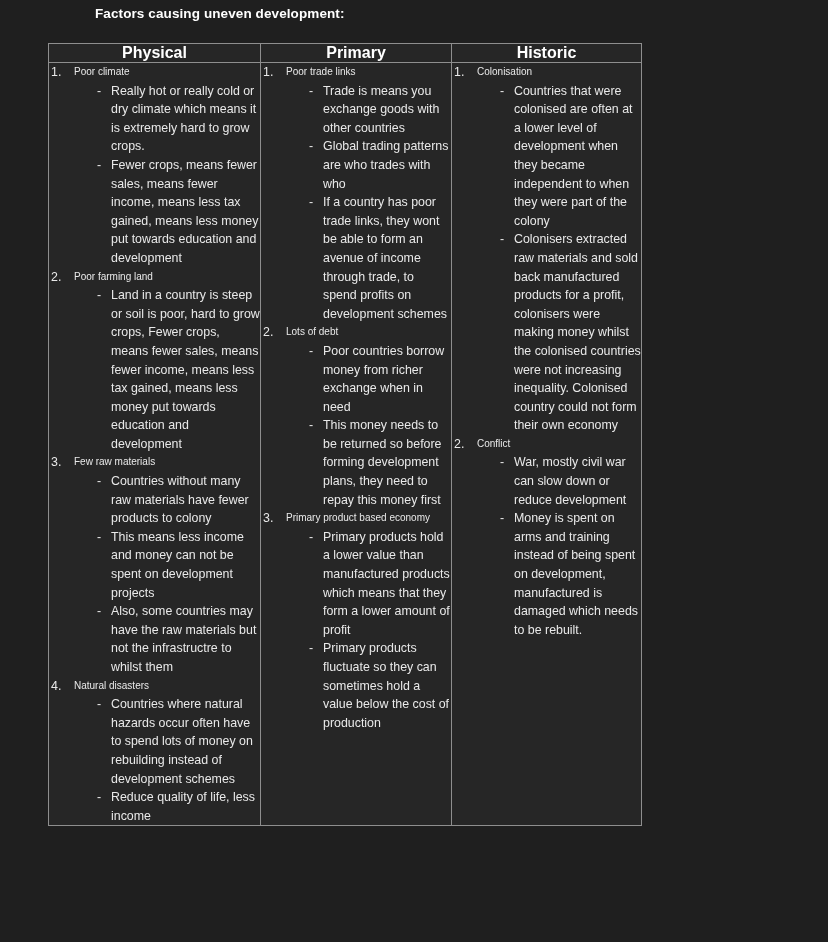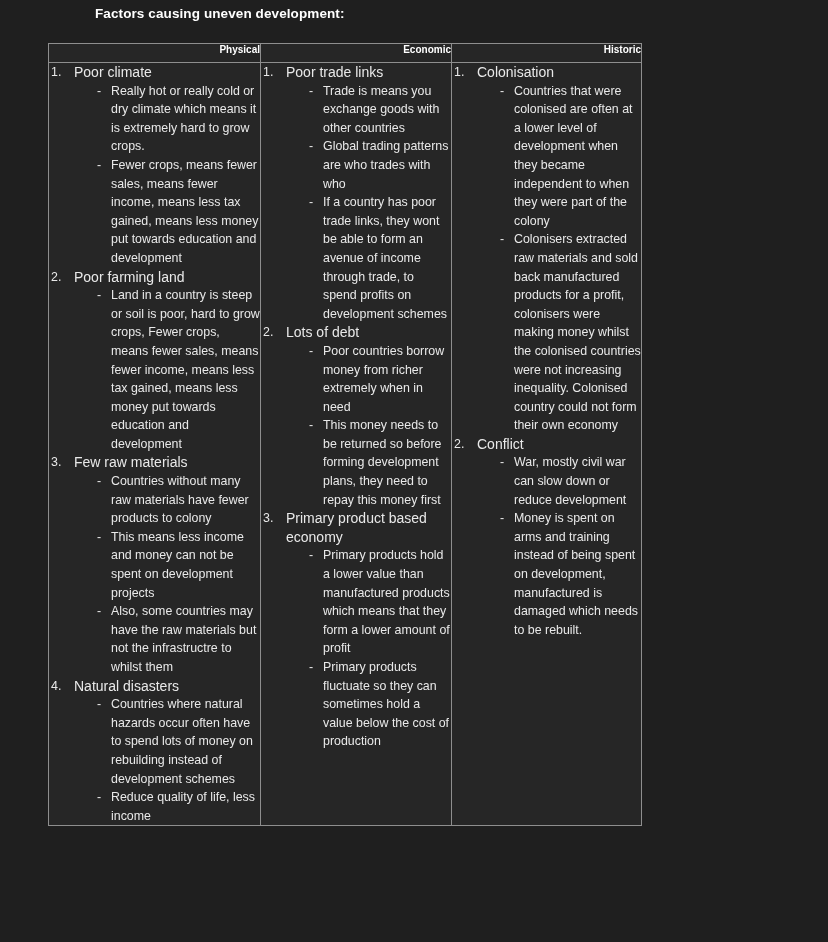--- a/index.html
+++ b/index.html
@@ -38,23 +38,23 @@
     border-collapse: collapse;
     table-layout: fixed;
   }
   table.factors td, table.factors th {
     border: 1px solid #8e8e8e;
     background: #262626;
     vertical-align: top;
     padding: 0;
   }
   th.colhead {
-    text-align: right;
+    text-align: center;
     padding: 5px 0 5px 6px;
-    font-size: 10px;
+    font-size: 16px;
     font-weight: bold;
     color: #ffffff;
     height: 18px;
   }
   td.colbody {
     padding: 5px 4px 8px 3px;
   }
   ol.numlist {
     list-style: none;
     margin: 0;
@@ -72,21 +72,21 @@
     position: absolute;
     left: 2px;
     top: 0;
     width: 20px;
     font-size: 12.4px;
     line-height: 18.6px;
     color: #e9e9e9;
   }
   .numtext {
     display: block;
-    font-size: 14px;
+    font-size: 10px;
     line-height: 18.6px;
   }
   ul.dashlist {
     list-style: none;
     margin: 0;
     padding: 0;
   }
   ul.dashlist > li.dashitem {
     position: relative;
     padding-left: 37px;
@@ -119,21 +119,21 @@
 
   <table class="factors">
     <colgroup>
       <col class="c1">
       <col class="c2">
       <col class="c3">
     </colgroup>
     <thead>
       <tr>
         <th class="colhead">Physical</th>
-        <th class="colhead">Economic</th>
+        <th class="colhead">Primary</th>
         <th class="colhead">Historic</th>
       </tr>
     </thead>
     <tbody>
       <tr>
         <td class="colbody">
           <ol class="numlist">
               <li class="numitem">
                 <span class="num">1.</span>
                 <span class="numtext">Poor climate</span>
@@ -211,21 +211,21 @@
                     <span class="dashtext">If a country has poor trade links, they wont be able to form an avenue of income through trade, to spend profits on development schemes</span>
                   </li>
                 </ul>
               </li>
               <li class="numitem">
                 <span class="num">2.</span>
                 <span class="numtext">Lots of debt</span>
                 <ul class="dashlist">
                   <li class="dashitem">
                     <span class="dash">-</span>
-                    <span class="dashtext">Poor countries borrow money from richer extremely when in need</span>
+                    <span class="dashtext">Poor countries borrow money from richer exchange when in need</span>
                   </li>
                   <li class="dashitem">
                     <span class="dash">-</span>
                     <span class="dashtext">This money needs to be returned so before forming development plans, they need to repay this money first</span>
                   </li>
                 </ul>
               </li>
               <li class="numitem">
                 <span class="num">3.</span>
                 <span class="numtext">Primary product based economy</span>

